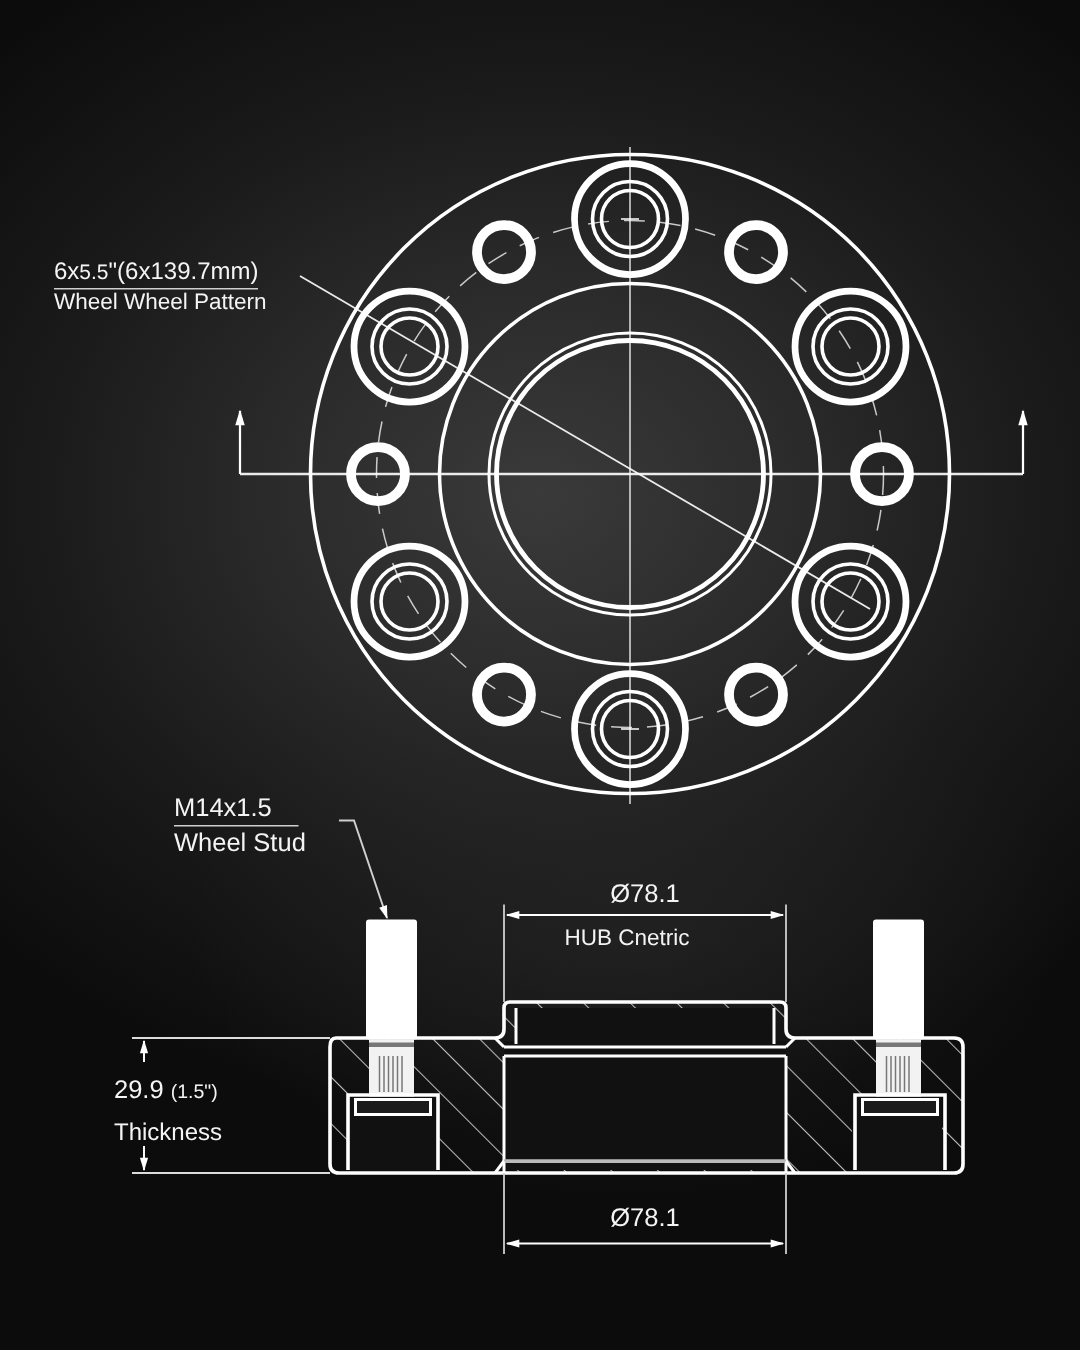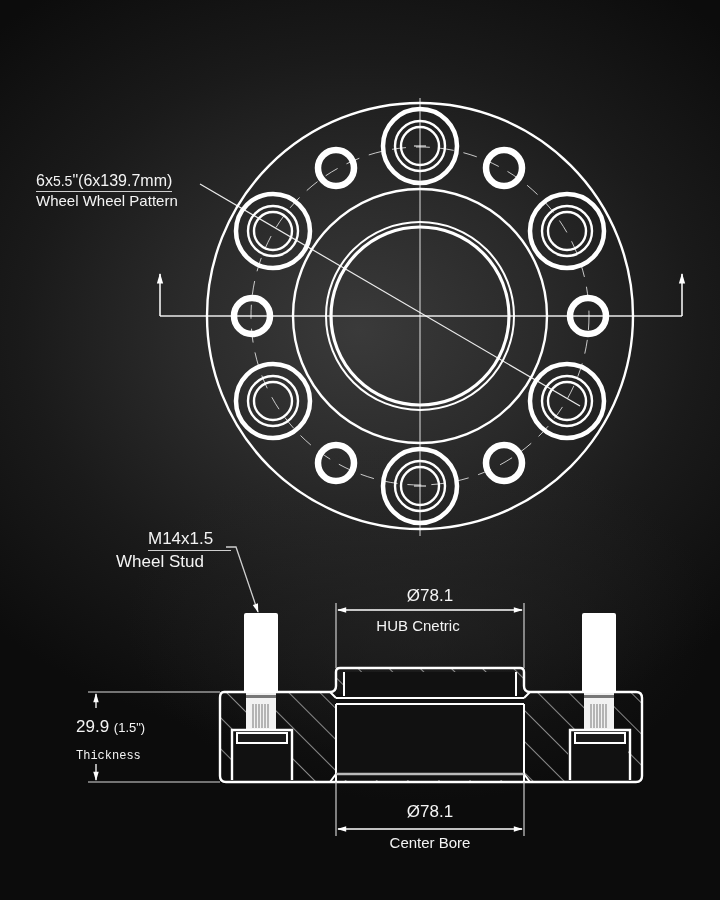--- a/index.html
+++ b/index.html
@@ -20,24 +20,24 @@
         radial-gradient(ellipse 420px 260px at 420px 620px, rgba(40,40,40,0.55) 0%, rgba(0,0,0,0) 70%);
       pointer-events: none;
     }
     svg.drawing { position: absolute; left: 0; top: 0; }
     .label { position: absolute; white-space: nowrap; color: #f4f4f4; }
     .pattern-label { left: 36px; top: 172px; font-size: 15px; line-height: 18px; }
     .pattern-label .big { font-size: 14px; }
     .pattern-label .small { font-size: 16px; }
     .pattern-label .l1 { display: inline-block; border-bottom: 1.5px solid #cfcfcf; padding-bottom: 1px; }
     .stud-label { left: 116px; top: 528px; font-size: 17px; line-height: 22px; }
-    .stud-label .l1 { display: inline-block; border-bottom: 1.5px solid #cfcfcf; padding-right: 18px; margin-left: 32px; }
+    .stud-label .l1 { display: inline-block; border-bottom: 1.5px solid #cfcfcf; padding-right: 18px; }
     .thickness-label { left: 76px; top: 716px; font-size: 17px; line-height: 22px; }
     .thickness-label .small { font-size: 13px; }
-    .thickness-label .l2 { font-size: 12px; margin-top: 6px; display: block; font-family: Liberation Mono, monospace; }
+    .thickness-label .l2 { font-size: 16px; margin-top: 6px; display: block; }
     .hub-dim { left: 336px; top: 586px; width: 188px; text-align: center; font-size: 17px; }
     .hub-name { left: 336px; top: 617px; width: 164px; text-align: center; font-size: 15px; }
     .bore-dim { left: 336px; top: 802px; width: 188px; text-align: center; font-size: 17px; }
     .bore-name { left: 336px; top: 834px; width: 188px; text-align: center; font-size: 15px; }
   </style>
 </head>
 <body>
 
 <div class="canvas">
 
@@ -197,14 +197,13 @@
   <div class="label thickness-label">
     <span>29.9</span>
     <span class="small">(1.5")</span>
     <span class="l2">Thickness</span>
   </div>
 
   <div class="label hub-dim">Ø78.1</div>
   <div class="label hub-name">HUB Cnetric</div>
 
   <div class="label bore-dim">Ø78.1</div>
-  <div class="label bore-name">Center Bore</div>
 </div>
 
 </body></html>

